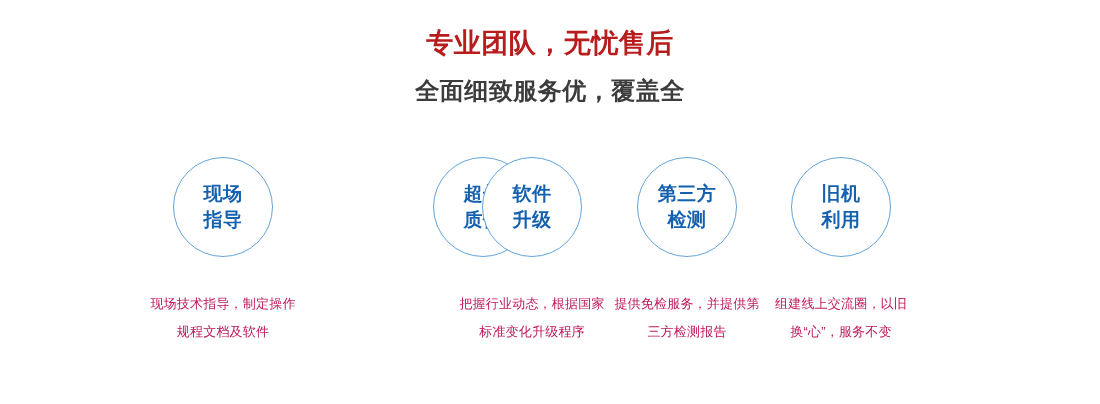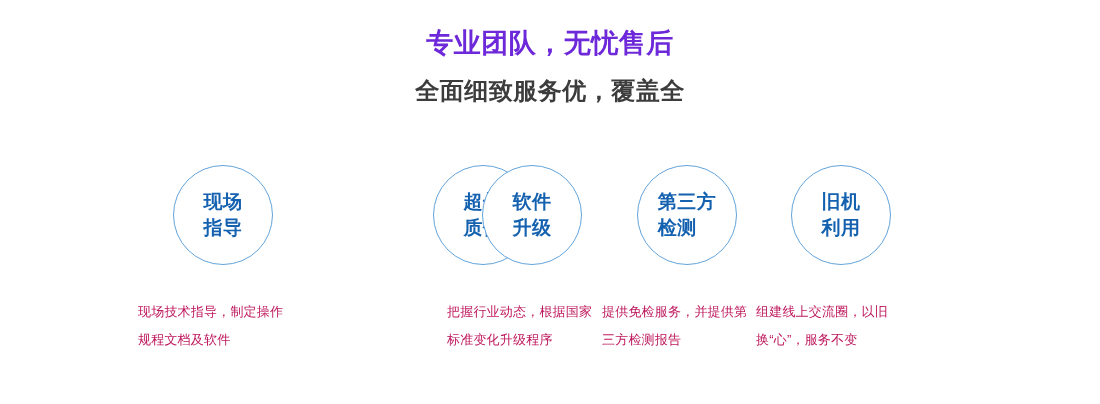--- a/index.html
+++ b/index.html
@@ -29,21 +29,21 @@
     top: 0;
     width: 1100px;
     text-align: center;
   }
   .main-title {
     margin: 0;
     padding-top: 26px;
     font-size: 27px;
     font-weight: 700;
     line-height: 34px;
-    color: #6d28d9;
+    color: #b91c1c;
     letter-spacing: 0.5px;
   }
   .sub-title {
     margin: 0;
     padding-top: 16px;
     font-size: 24px;
     font-weight: 700;
     line-height: 30px;
     color: #3c3c3c;
     letter-spacing: 0.5px;
@@ -52,23 +52,24 @@
   
   .features {
     position: absolute;
     left: 0;
     top: 153px;
     width: 1100px;
     height: 200px;
   }
   .feature {
     position: absolute;
-    top: 12px;
+    top: 4px;
     width: 154px;
     margin-left: -77px; 
+    text-align: center;
   }
   .circle {
     width: 100px;
     height: 100px;
     margin: 0 auto;
     border: 1.4px solid #63a4db;
     border-radius: 50%;
     background: #ffffff;
     display: flex;
     align-items: center;

